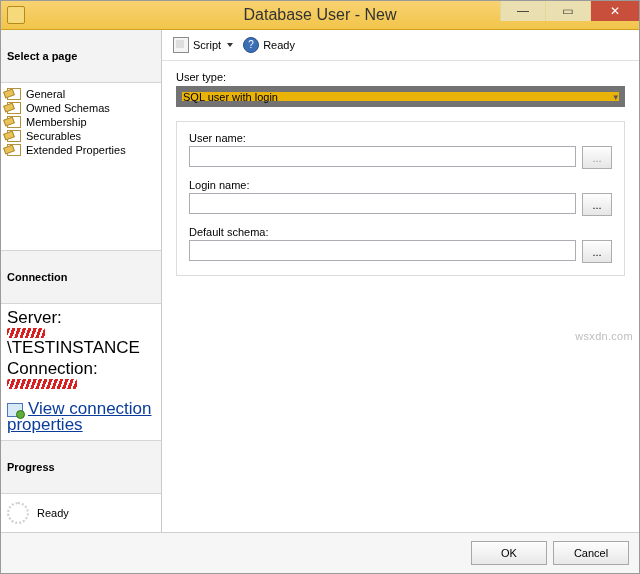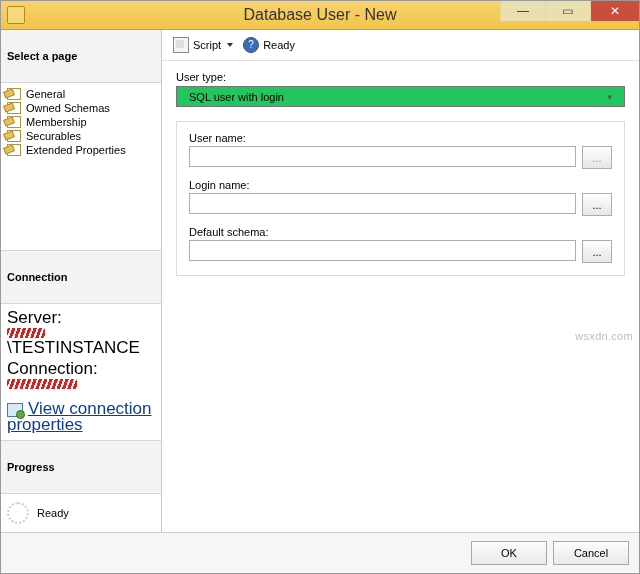--- a/index.html
+++ b/index.html
@@ -32,21 +32,21 @@
   .main{flex:1;display:flex;flex-direction:column;position:relative}
   .toolbar{display:flex;align-items:center;gap:4px;padding:6px 8px;border-bottom:1px solid #e0e0e0}
   .tbtn{display:flex;align-items:center;gap:4px;padding:1px 3px}
   .ticon{width:14px;height:14px;border:1px solid #8a8a8a;background:#f4f4f4;position:relative}
   .ticon.script::after{content:"";position:absolute;left:2px;top:2px;width:8px;height:8px;background:#dedede}
   .ticon.help{border-radius:50%;background:#3b6fb5;border-color:#2a4f86}
   .ticon.help::after{content:"?";position:absolute;inset:0;color:#fff;font-size:10px;line-height:14px;text-align:center}
   .dropcaret{width:0;height:0;border-left:3px solid transparent;border-right:3px solid transparent;border-top:4px solid #333;margin-left:2px}
   .form{padding:10px 14px 0 14px}
   .lbl{margin-bottom:3px}
-  .select{width:100%;height:21px;border:1px solid #737373;background:#22c55e;display:flex;align-items:center;justify-content:space-between;padding:0 12px;box-sizing:border-box}
+  .select{width:100%;height:21px;border:6px solid #737373;background:#eab308;display:flex;align-items:center;justify-content:space-between;padding:0 1px;box-sizing:border-box}
   .select .caret{font-size:9px;color:#555}
   .group{border:1px solid #dcdcdc;margin-top:14px;padding:10px 12px}
   .row{margin-bottom:10px}
   .row .lbl{margin-bottom:2px}
   .trow{display:flex;gap:6px}
   .tinput{flex:1;height:21px;border:1px solid #abadb3;background:#fff;box-sizing:border-box}
   .browse{width:28px;height:21px;border:1px solid #adadad;background:linear-gradient(#fefefe,#e6e6e6);display:flex;align-items:center;justify-content:center}
   .browse.disabled{color:#9a9a9a}
   .buttonbar{border-top:1px solid #cfcfcf;padding:8px 10px;display:flex;justify-content:flex-end;gap:6px;background:#f6f6f6}
   .btn{min-width:74px;height:22px;border:1px solid #a8a8a8;background:linear-gradient(#fdfdfd,#e8e8e8);display:flex;align-items:center;justify-content:center}

